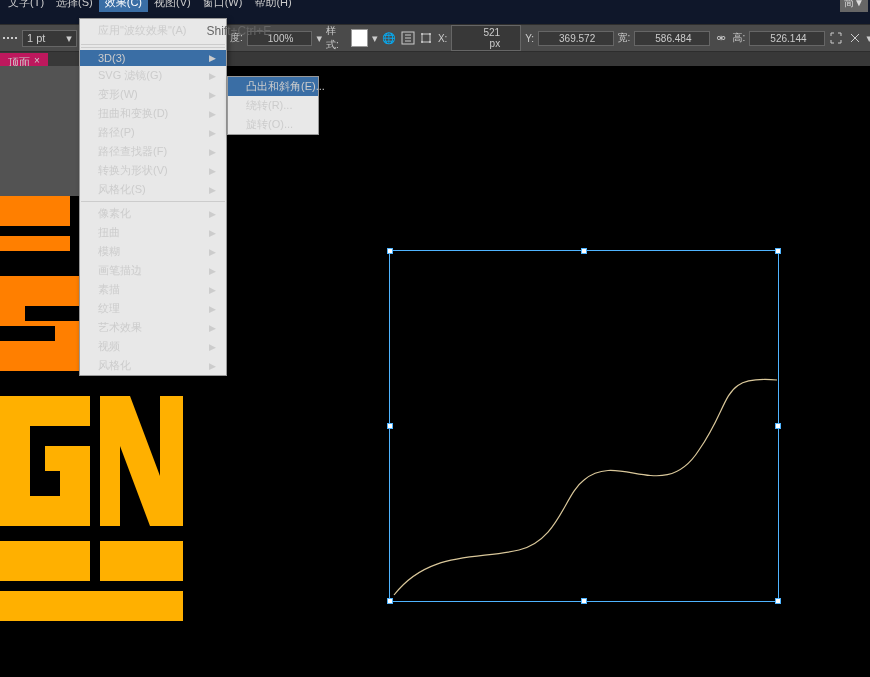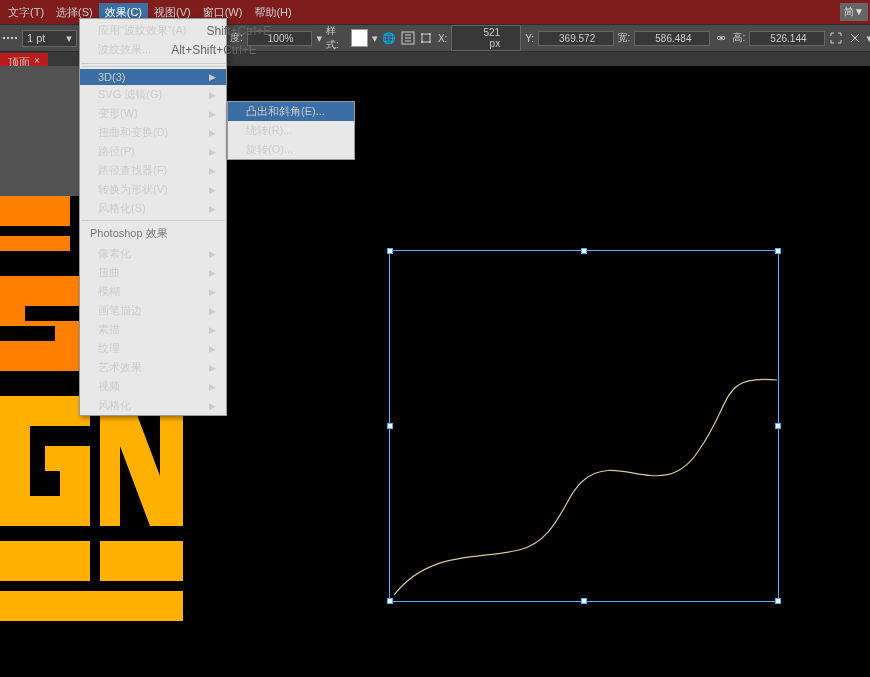--- a/index.html
+++ b/index.html
@@ -1,48 +1,48 @@
 <!DOCTYPE html>
 <html><head>
 <meta charset="utf-8">
 <style>
 *{margin:0;padding:0;box-sizing:border-box;font-family:"Microsoft YaHei",Arial,sans-serif;font-size:11px;color:#ccc;user-select:none}
 body{background:#535353;width:870px;height:677px;overflow:hidden;position:relative}
-.menubar{height:18px;background:#7f1d1d;display:flex;align-items:center;padding:12px 2px;gap:0}
+.menubar{height:18px;background:#0f172a;display:flex;align-items:flex-end;padding:12px 2px;gap:0}
 .menubar .mi{padding:2px 6px;cursor:default;white-space:nowrap}
 .menubar .mi.open{background:#3a6ea5;color:#fff}
 .toolbar{height:28px;background:#4a4a4a;border-top:1px solid #2d2d2d;border-bottom:1px solid #2d2d2d;display:flex;align-items:center;padding:0 2px;gap:4px;position:relative}
 .tool-pt{background:#383838;border:1px solid #666;padding:1px 4px;display:flex;align-items:center;gap:18px}
 .tool-label{color:#ccc;font-size:10px}
 .tool-val{background:#383838;border:1px solid #666;padding:1px 20px;min-width:50px;display:inline-block;text-align:right;font-size:10px}
 .tool-icon{width:16px;height:16px;display:inline-flex;align-items:center;justify-content:center}
 .tool-sq{width:18px;height:18px;background:#fff;border:1px solid #999}
 .doc-tabs{height:20px;background:#383838;display:flex;align-items:center}
-.doc-tab{padding:2px 8px;background:#b91c1c;display:flex;align-items:flex-start;gap:4px}
+.doc-tab{padding:2px 8px;background:#be185d;display:flex;align-items:flex-start;gap:4px}
 .doc-tab .x{font-size:10px;cursor:default}
 .workspace{position:absolute;top:66px;left:0;width:870px;height:611px;background:#535353}
 .canvas{position:absolute;top:0;left:183px;width:687px;height:611px;background:#000}
 .sidebar-art{position:absolute;top:130px;left:0;width:183px;height:481px;background:#000;border:none}
 .design-text{position:absolute;top:0;left:0;width:183px;height:430px}
 .selection-box{position:absolute;top:184px;left:206px;width:390px;height:352px;border:1px solid #4fb4ff}
 .handle{position:absolute;width:6px;height:6px;background:#fff;border:1px solid #4fb4ff}
 .h-tl{top:-3px;left:-3px}.h-tm{top:-3px;left:50%;margin-left:-3px}.h-tr{top:-3px;right:-3px}
 .h-ml{top:50%;left:-3px;margin-top:-3px}.h-mr{top:50%;right:-3px;margin-top:-3px}
 .h-bl{bottom:-3px;left:-3px}.h-bm{bottom:-3px;left:50%;margin-left:-3px}.h-br{bottom:-3px;right:-3px}
 .curve{position:absolute;top:184px;left:206px;pointer-events:none}
 .dropdown{position:absolute;background:#e8e8e8;border:1px solid #999;box-shadow:2px 2px 5px rgba(0,0,0,.4);z-index:1000}
 .dd-section{padding:2px 0}
 .dd-item{padding:2px 10px 2px 18px;color:#333;display:flex;justify-content:space-between;align-items:center;cursor:default;white-space:nowrap;font-size:11px}
 .dd-item.hi{background:#3a6ea5;color:#fff}
 .dd-header{padding:3px 10px;color:#777;font-size:11px}
 .dd-sep{height:1px;background:#ccc;margin:2px 1px}
 .dd-arrow{font-size:9px;margin-left:20px}
 .dd-shortcut{color:#666;margin-left:20px;font-size:12px}
 .main-dd{top:18px;left:79px;width:148px}
-.sub-dd{top:101px;left:227px;width:128px}
+.sub-dd{top:76px;left:227px;width:92px}
 .lang-toggle{padding:2px 4px;background:#666;color:#ddd;font-size:10px}
 </style>
 </head>
 <body>
 
 <div class="menubar">
   <div class="mi">文字(T)</div>
   <div class="mi">选择(S)</div>
   <div class="mi open">效果(C)</div>
   <div class="mi">视图(V)</div>
@@ -175,24 +175,20 @@
     </svg>
   </div>
 </div>
 
 <div class="dropdown main-dd">
   <div class="dd-section">
     <div class="dd-item">
       <span>应用"波纹效果"(A)</span>
         <span class="dd-shortcut">Shift+Ctrl+E</span>
     </div>
-    <div class="dd-item">
-      <span>波纹效果...</span>
-        <span class="dd-shortcut">Alt+Shift+Ctrl+E</span>
-    </div>
   </div>
   <div class="dd-sep"></div>
   <div class="dd-sep"></div>
   <div class="dd-item hi">
       <span>3D(3)</span>
       <span class="dd-arrow">▶</span>
     </div>
   <div class="dd-item">
       <span>SVG 滤镜(G)</span>
       <span class="dd-arrow">▶</span>
@@ -215,21 +211,20 @@
     </div>
   <div class="dd-item">
       <span>转换为形状(V)</span>
       <span class="dd-arrow">▶</span>
     </div>
   <div class="dd-item">
       <span>风格化(S)</span>
       <span class="dd-arrow">▶</span>
     </div>
   <div class="dd-sep"></div>
-  <div class="dd-header">Photoshop 效果</div>
   <div class="dd-item">
       <span>像素化</span>
       <span class="dd-arrow">▶</span>
     </div>
   <div class="dd-item">
       <span>扭曲</span>
       <span class="dd-arrow">▶</span>
     </div>
   <div class="dd-item">
       <span>模糊</span>

